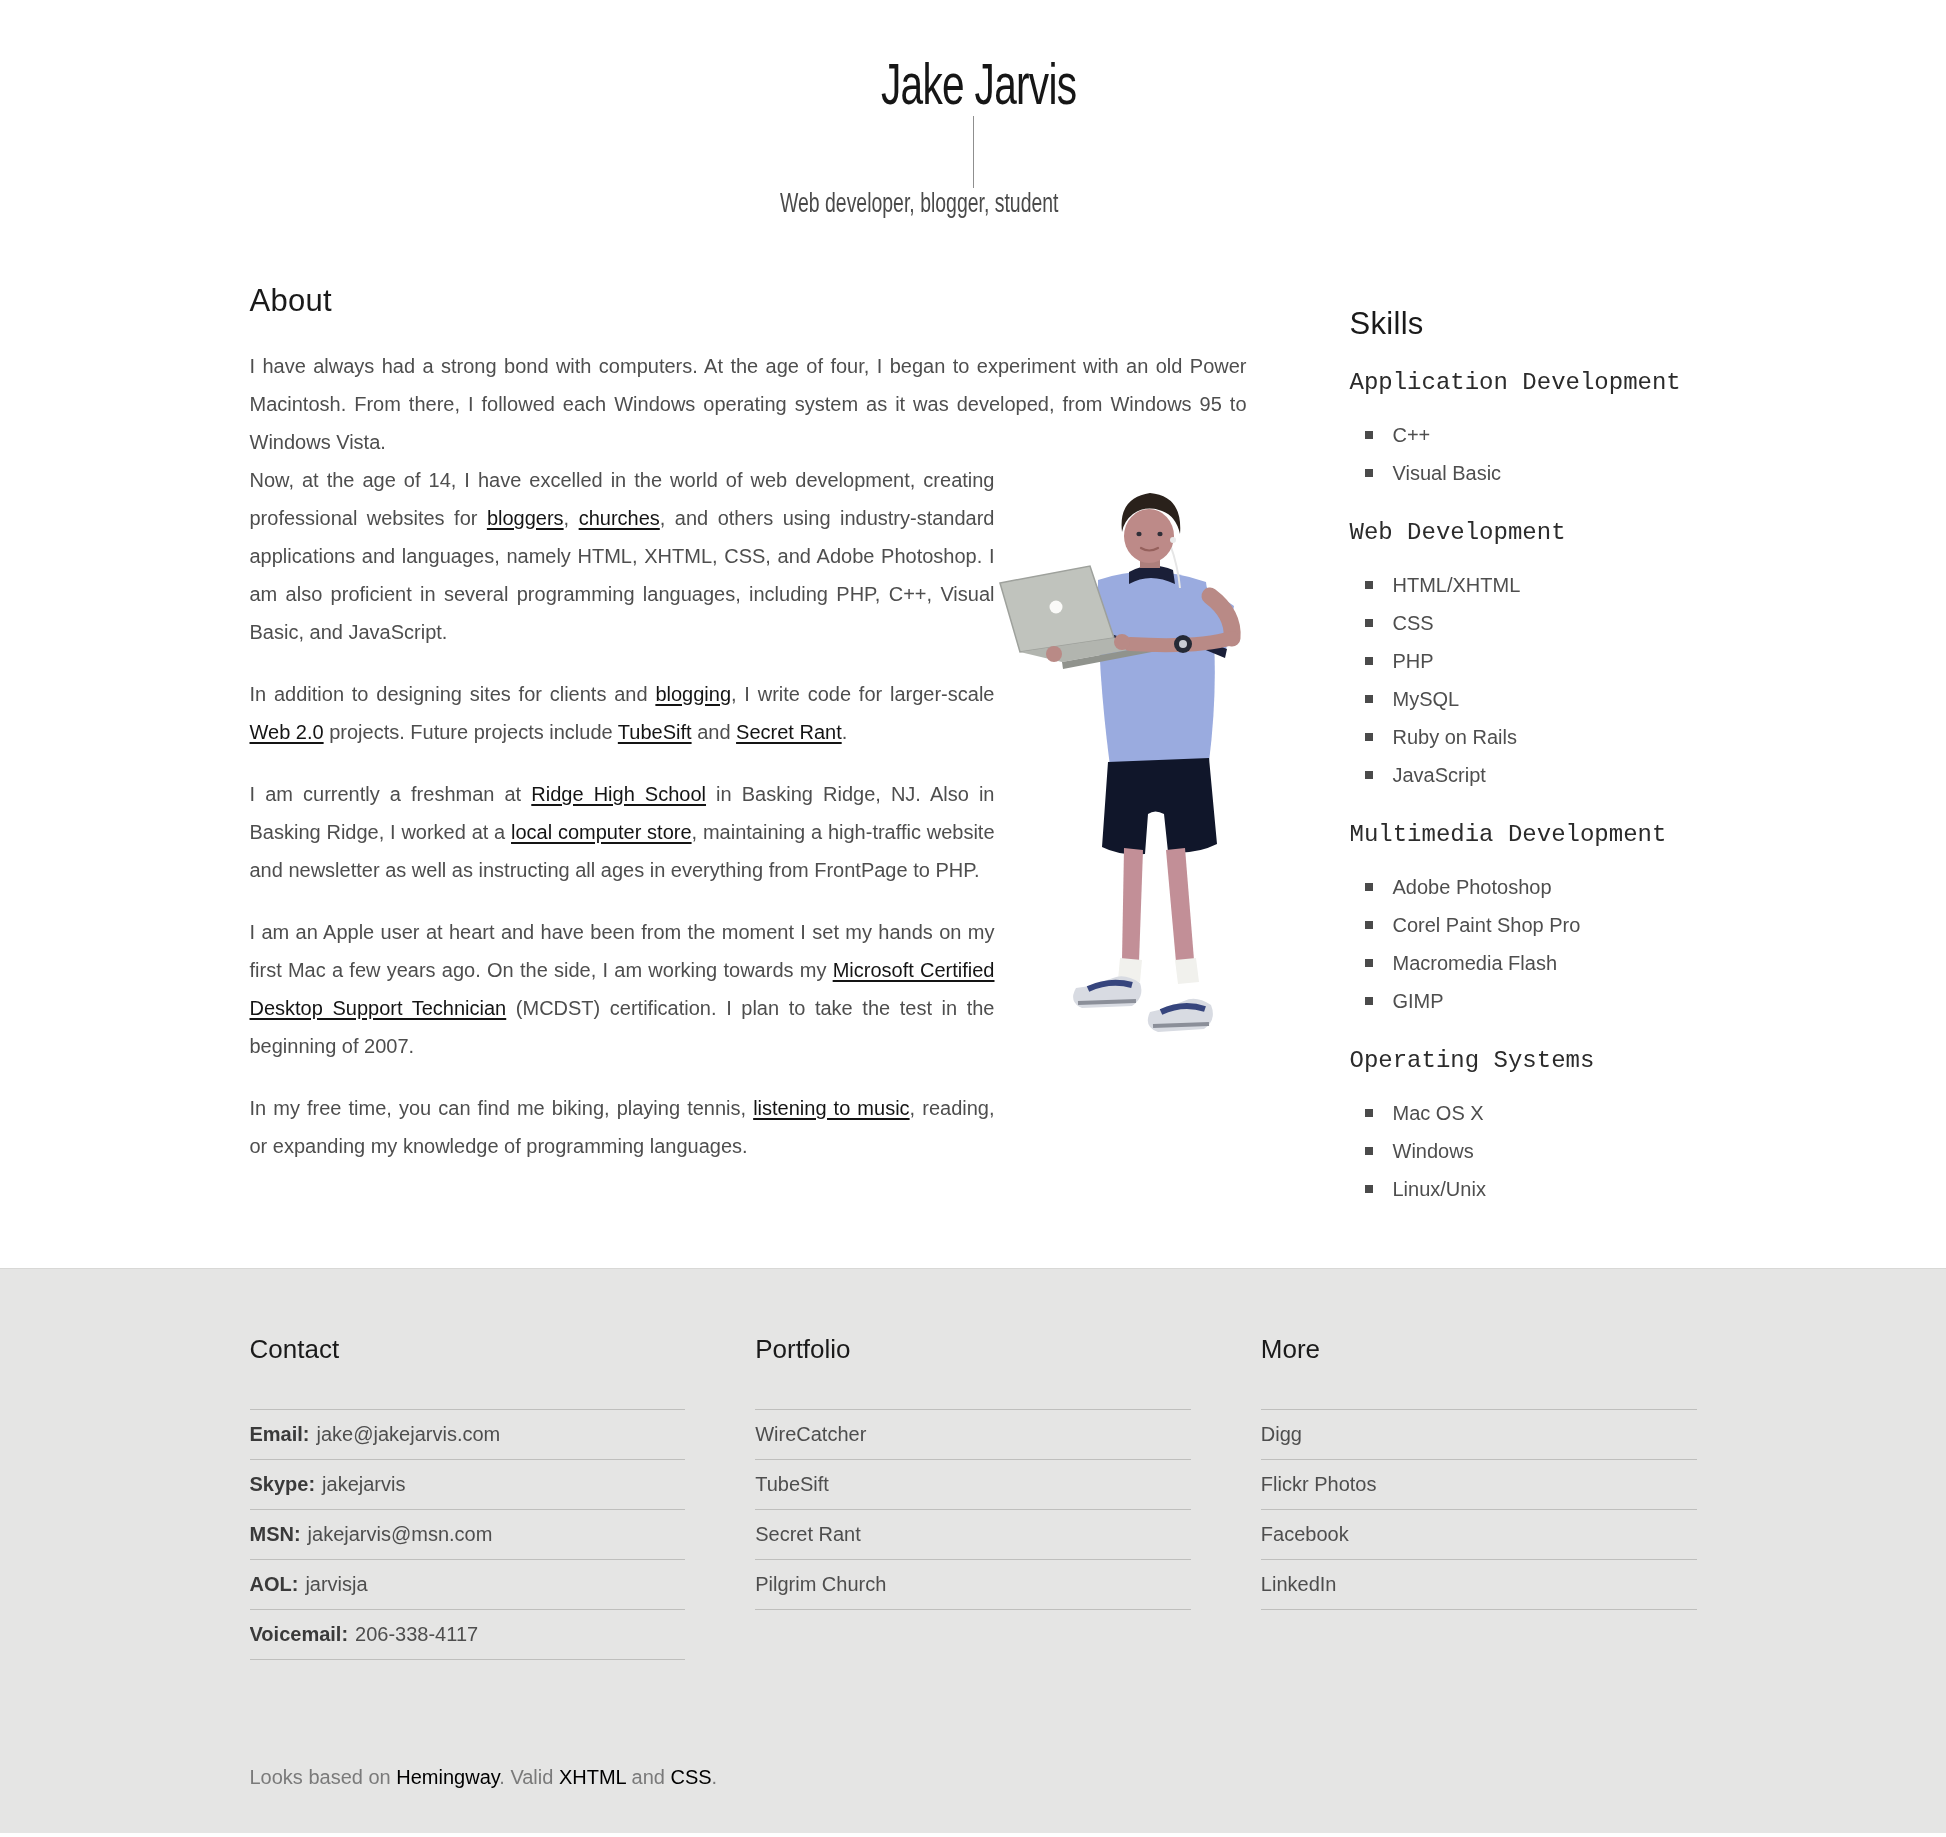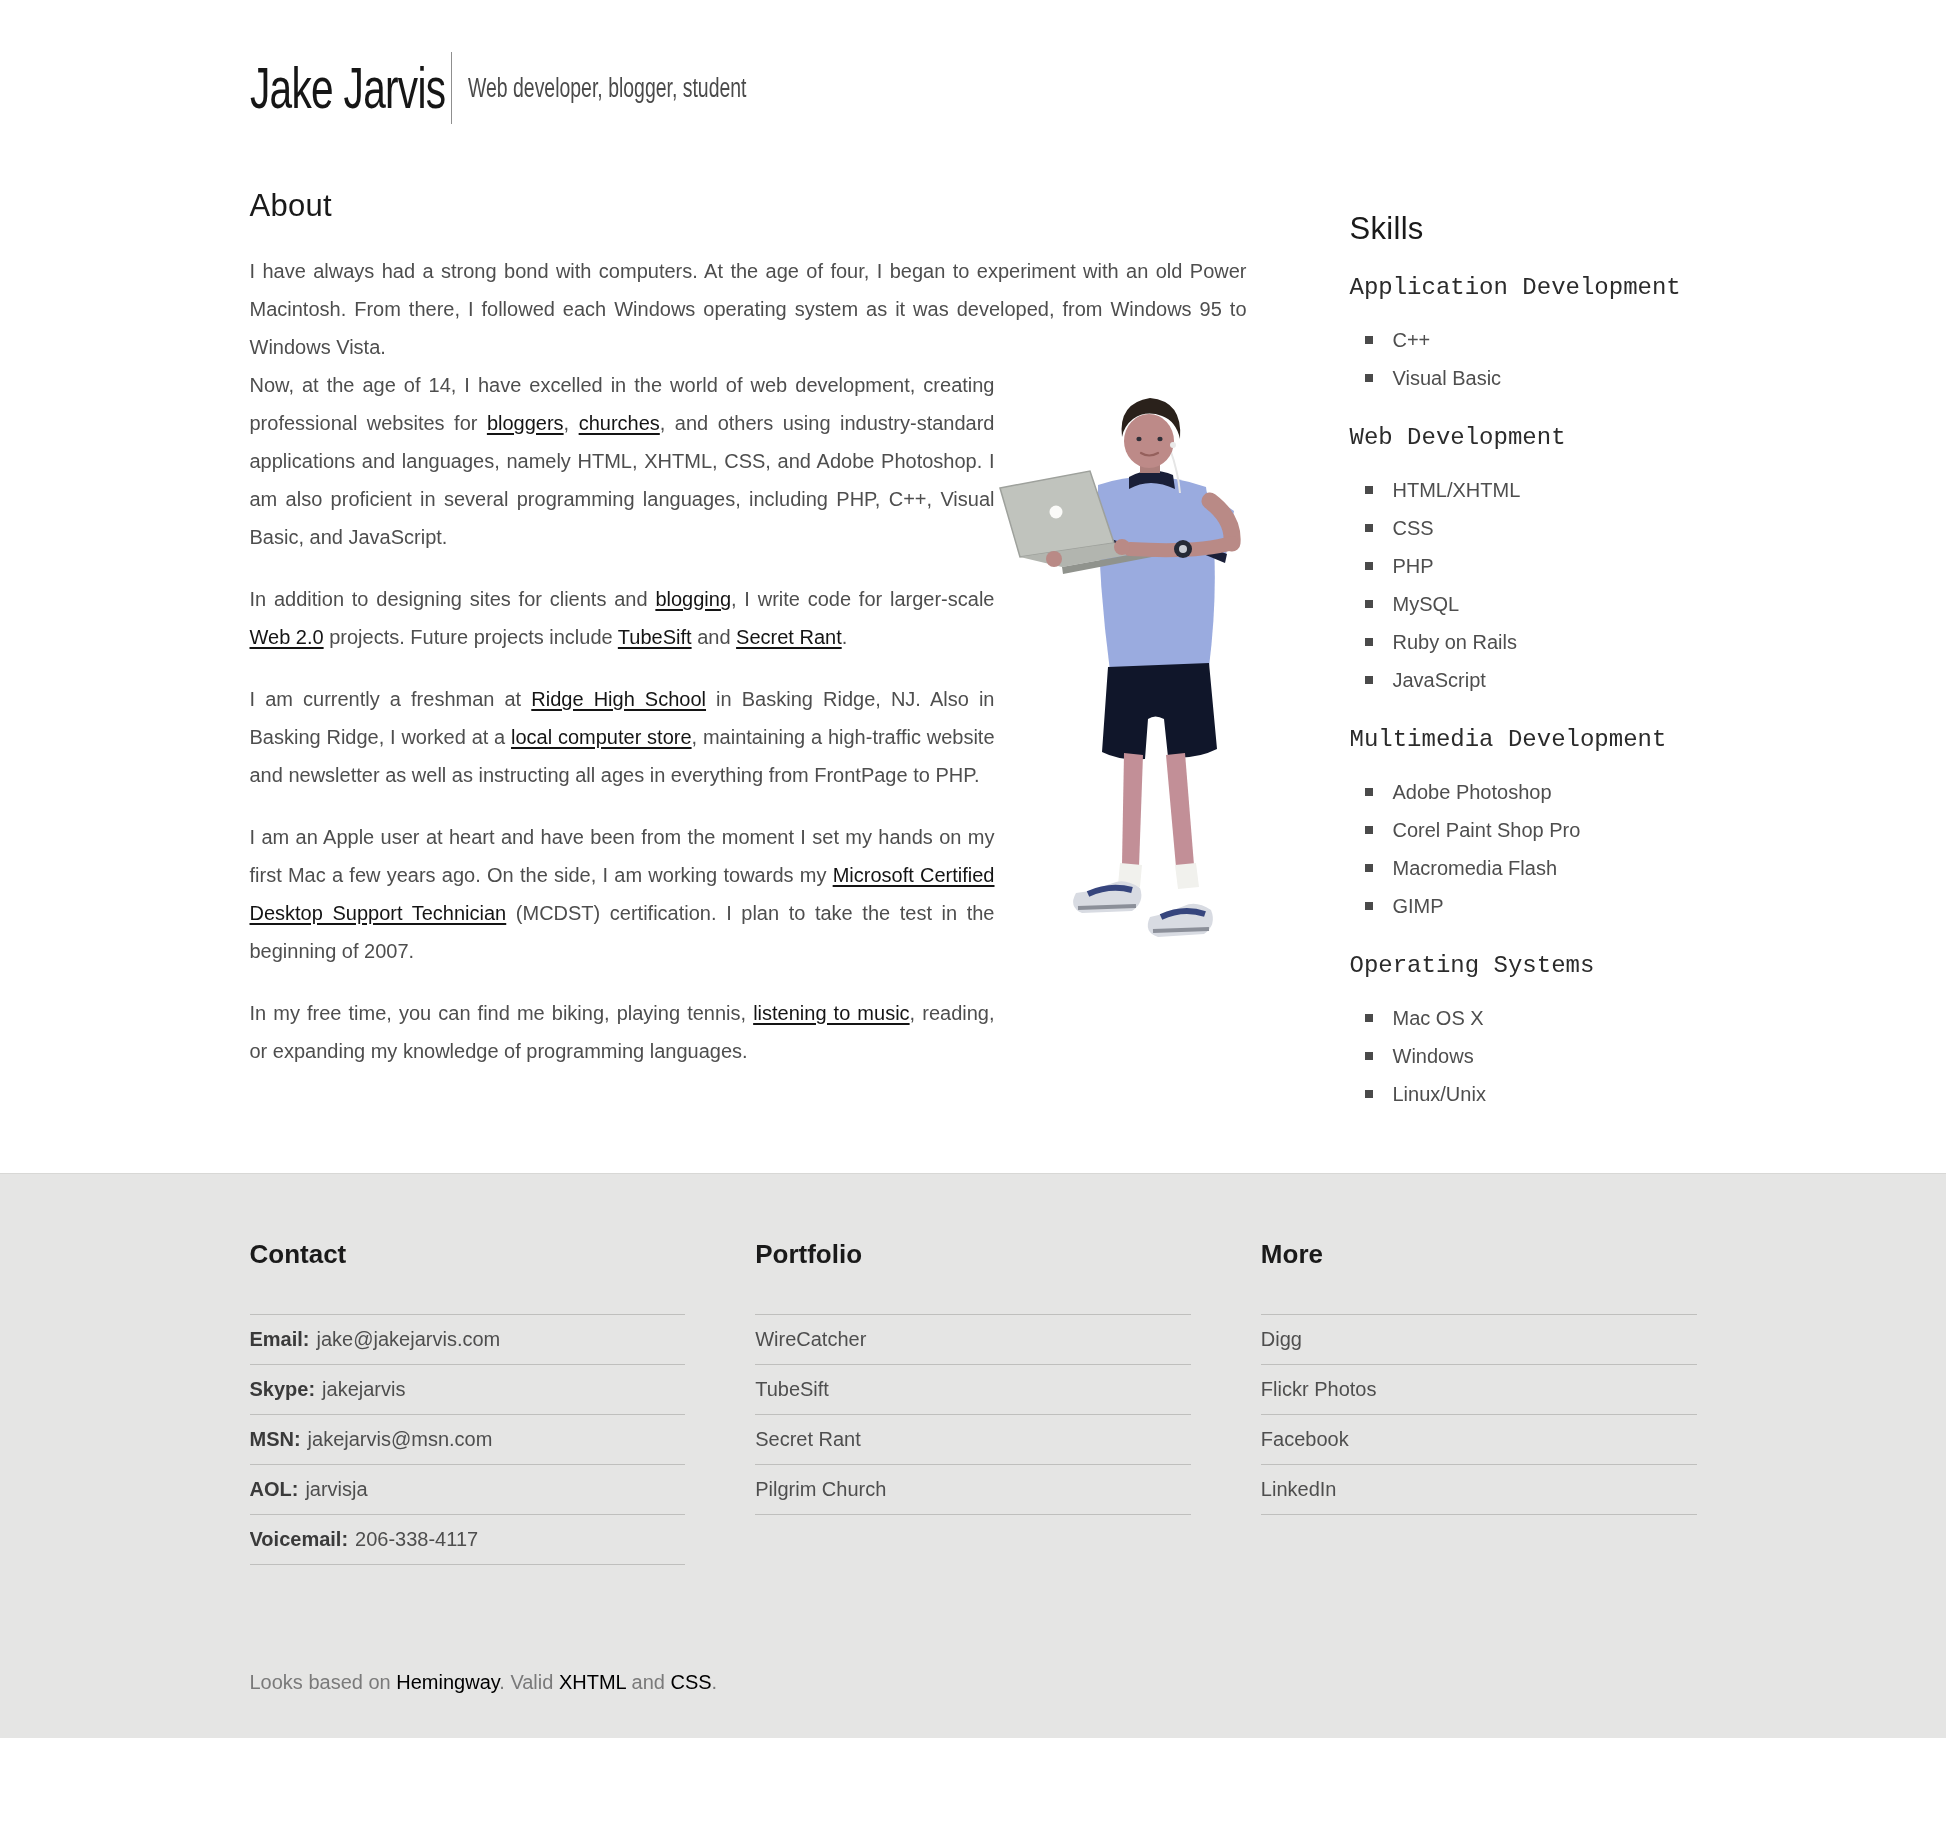--- a/index.html
+++ b/index.html
@@ -5,21 +5,21 @@
   * { box-sizing: border-box; }
   html, body { margin: 0; padding: 0; background: #fff; }
   body {
     font-family: "Liberation Sans", sans-serif;
     color: #4e4e4e;
     width: 1946px;
   }
   .container { width: 1447px; margin: 0 auto; }
 
   
-  header { padding-top: 52px; margin-bottom: 64px; display: flex; align-items: center; }
+  header { padding-top: 52px; margin-bottom: 64px; display: flex; align-items: center; flex-direction: column; }
   .name-wrap { width: 185px; margin: 0; font-weight: 400; line-height: 1.1; }
   .site-name {
     display: inline-block; white-space: nowrap;
     font-size: 58px; letter-spacing: -1px; color: #161616;
     transform: scaleX(0.70); transform-origin: 0 50%;
   }
   .header-divider { width: 1px; height: 72px; background: #8f8f8f; margin: 0 16px; flex: none; }
   .tagline {
     display: inline-block; white-space: nowrap;
     font-size: 27px; color: #4a4a4a;
@@ -56,21 +56,21 @@
   .sq { width: 8px; height: 8px; background: #4a4a4a; margin: 0 20px 0 15px; flex: none; }
 
   
   footer {
     margin-top: 60px; background: #e5e5e4; border-top: 1px solid #d8d8d6;
     padding: 64px 0 44px;
   }
   .footer-cols { display: flex; gap: 70px; }
   .fcol { width: 436px; }
   .fcol h3 {
-    font-size: 26px; font-weight: 700; color: #1a1a1a;
+    font-size: 26px; font-weight: 400; color: #1a1a1a;
     margin: 0 0 44px; line-height: 32px;
   }
   .fcol ul { list-style: none; margin: 0; padding: 0; border-bottom: 1px solid #bfbfbd; }
   .fcol li {
     border-top: 1px solid #bfbfbd; height: 50px; line-height: 49px;
     font-size: 20px; white-space: nowrap; overflow: hidden;
   }
   .fcol li strong { color: #3a3a3a; font-weight: 700; margin-right: 7px; }
   .footer-link { color: #4e4e4e; text-decoration: none; }
   .credit { margin: 106px 0 0; font-size: 20px; color: #7a7a7a; }

